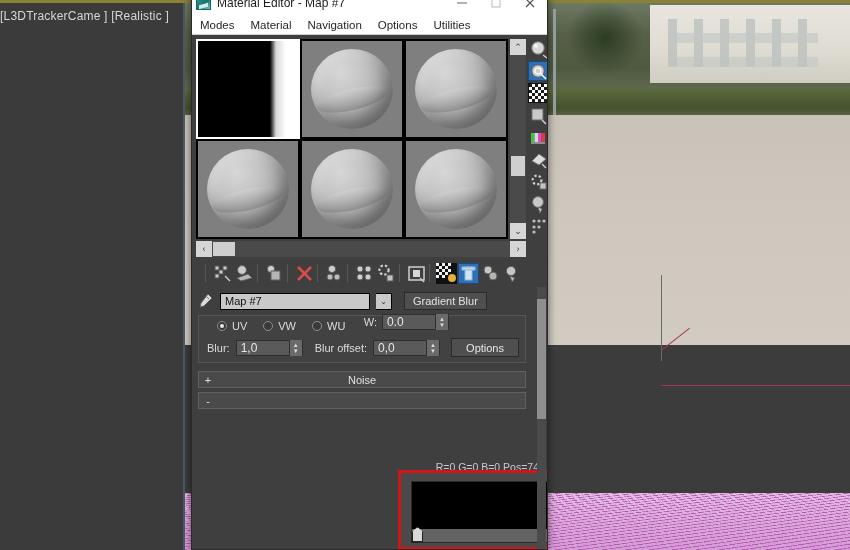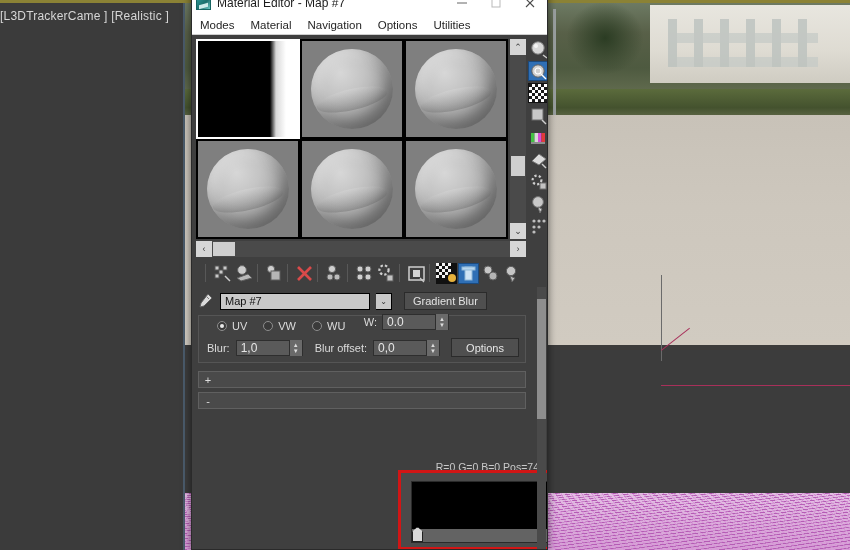--- a/index.html
+++ b/index.html
@@ -614,20 +614,21 @@
         <span class="spin">
           <span class="val">0,0</span>
           <span class="arrows">▲<br>▼</span>
         </span>
       </div>
       <div class="rotate-btn">Options</div>
     </div>
 
     <div class="rollout" style="top:336px;">
       <span class="pm">+</span>
+      <span class="rtitle">Noise</span>
     </div>
     <div class="rollout" style="top:357px;">
       <span class="pm">-</span>
     </div>
 
     <div class="pos-label">R=0 G=0 B=0  Pos=74</div>
 
     <div class="ramp-outer">
       <div class="ramp-inner">
         <div class="ramp-strip"></div>

